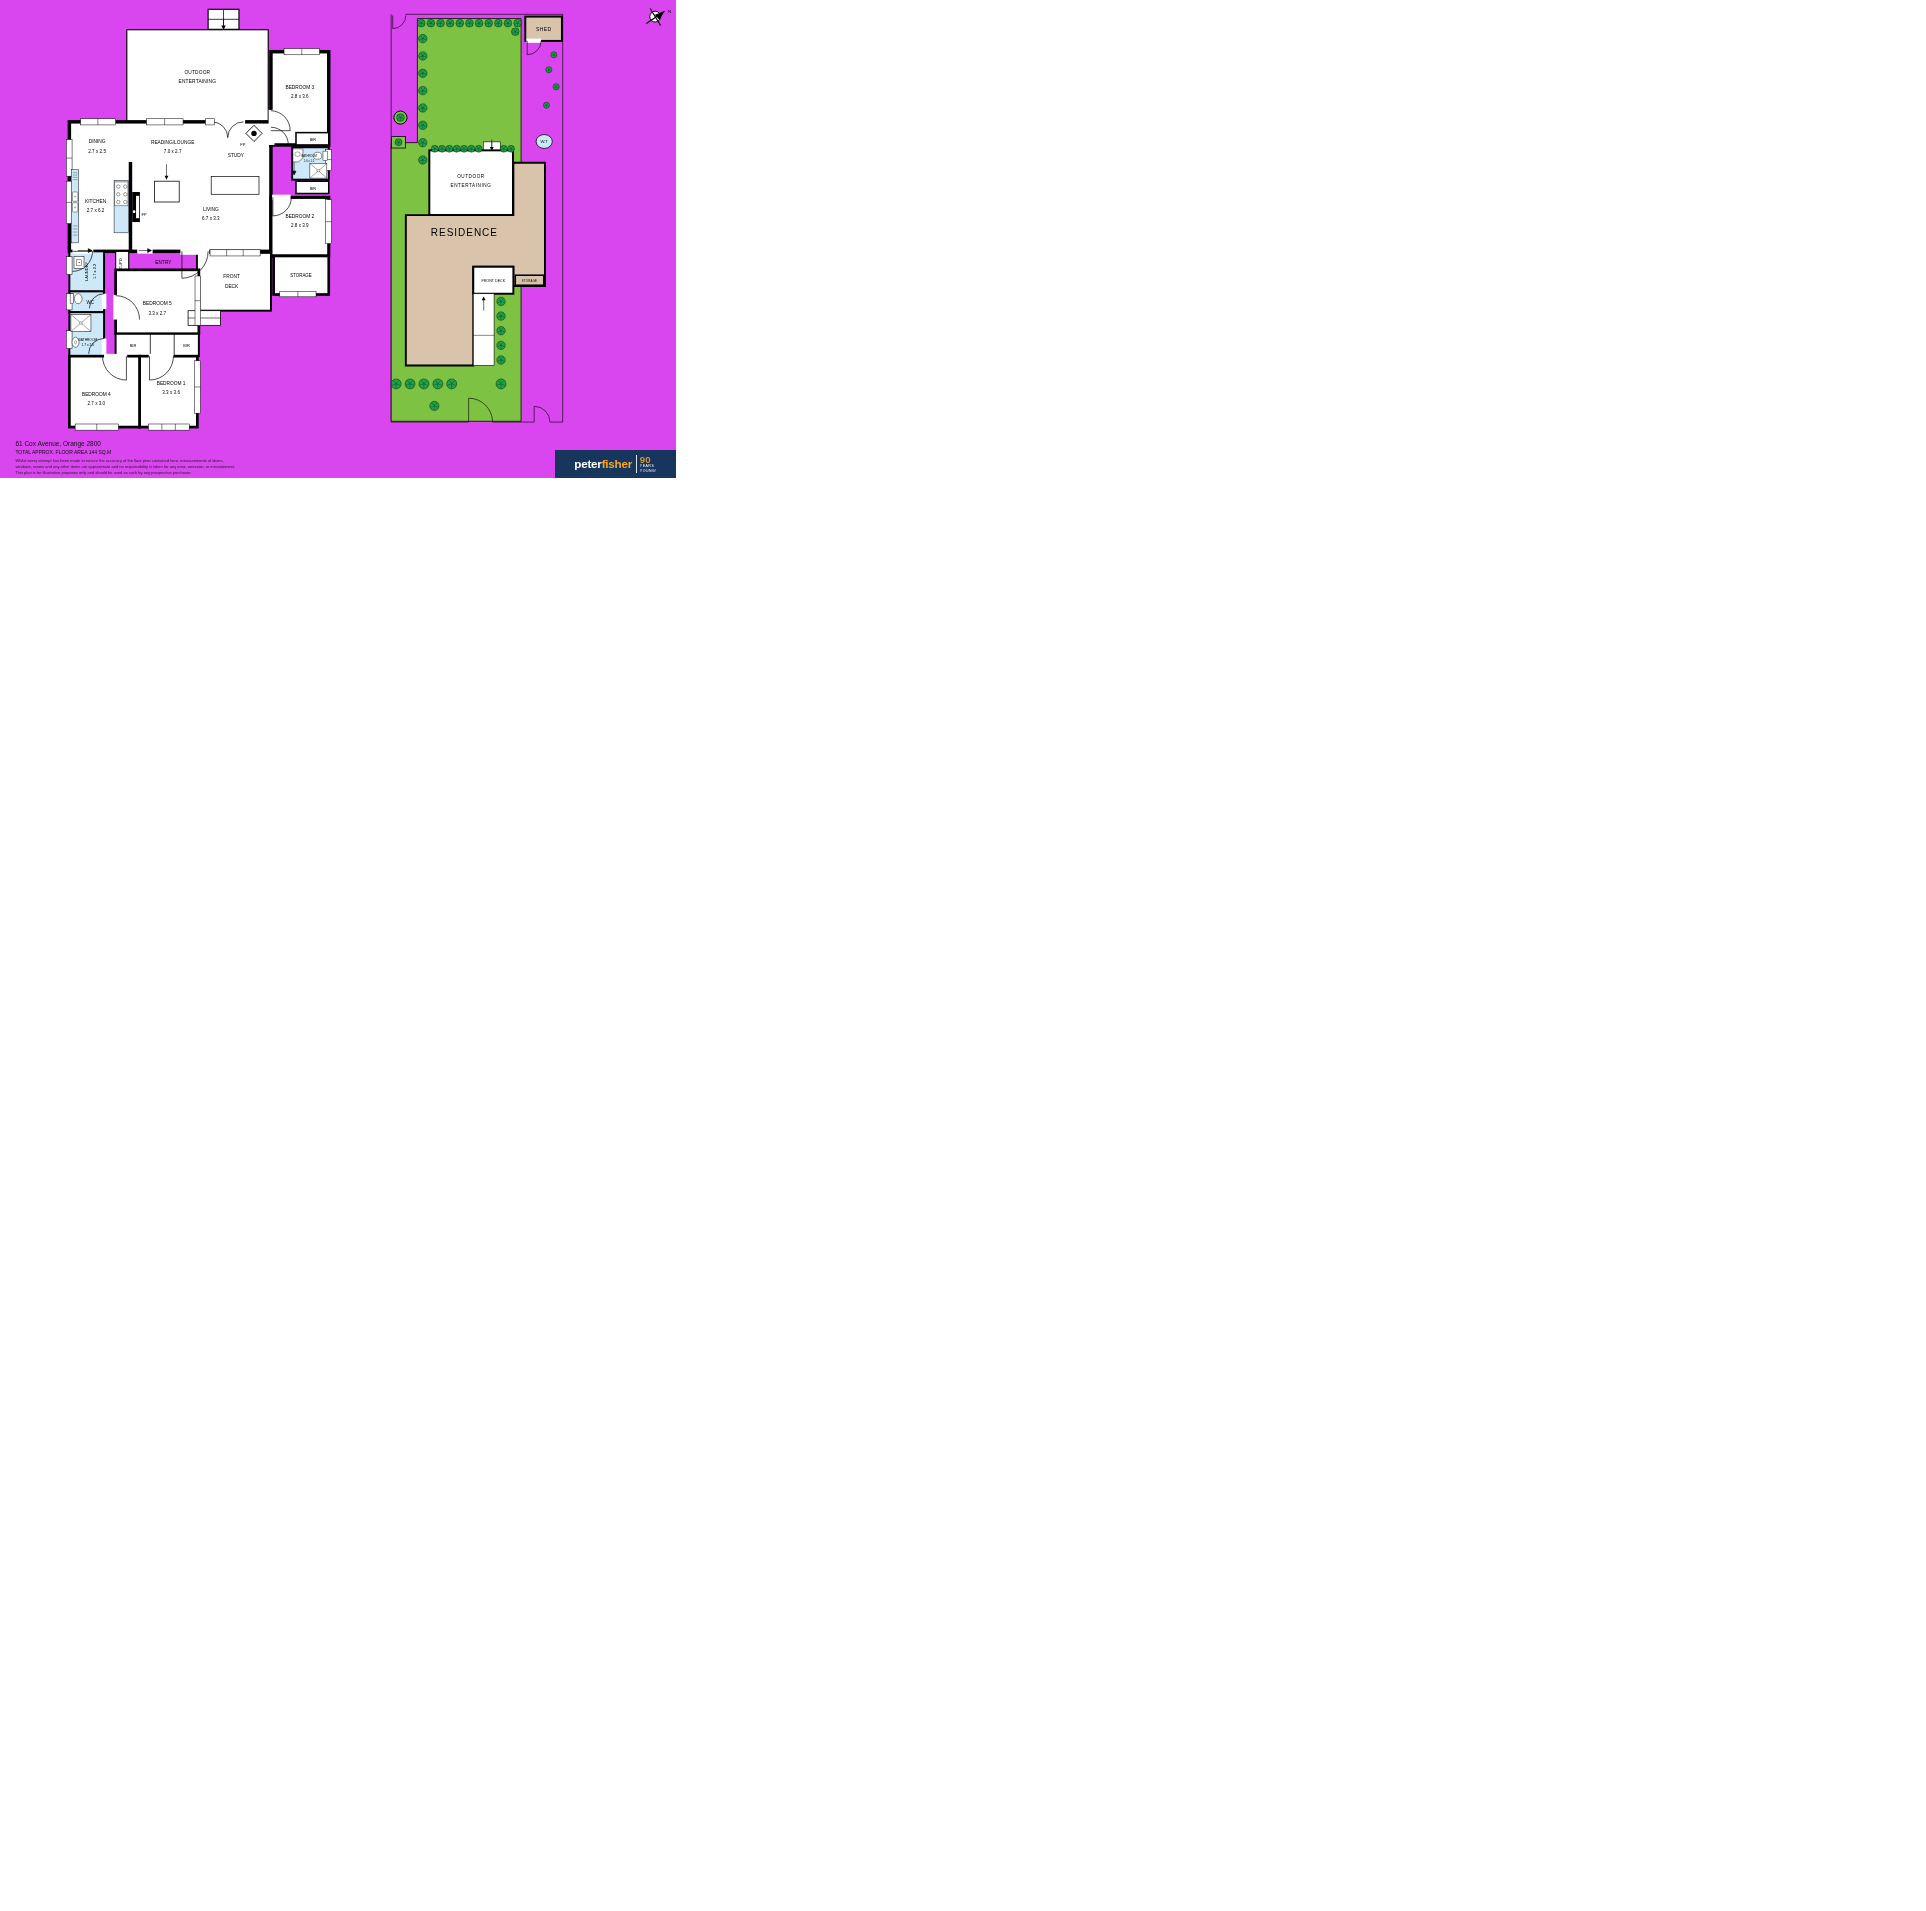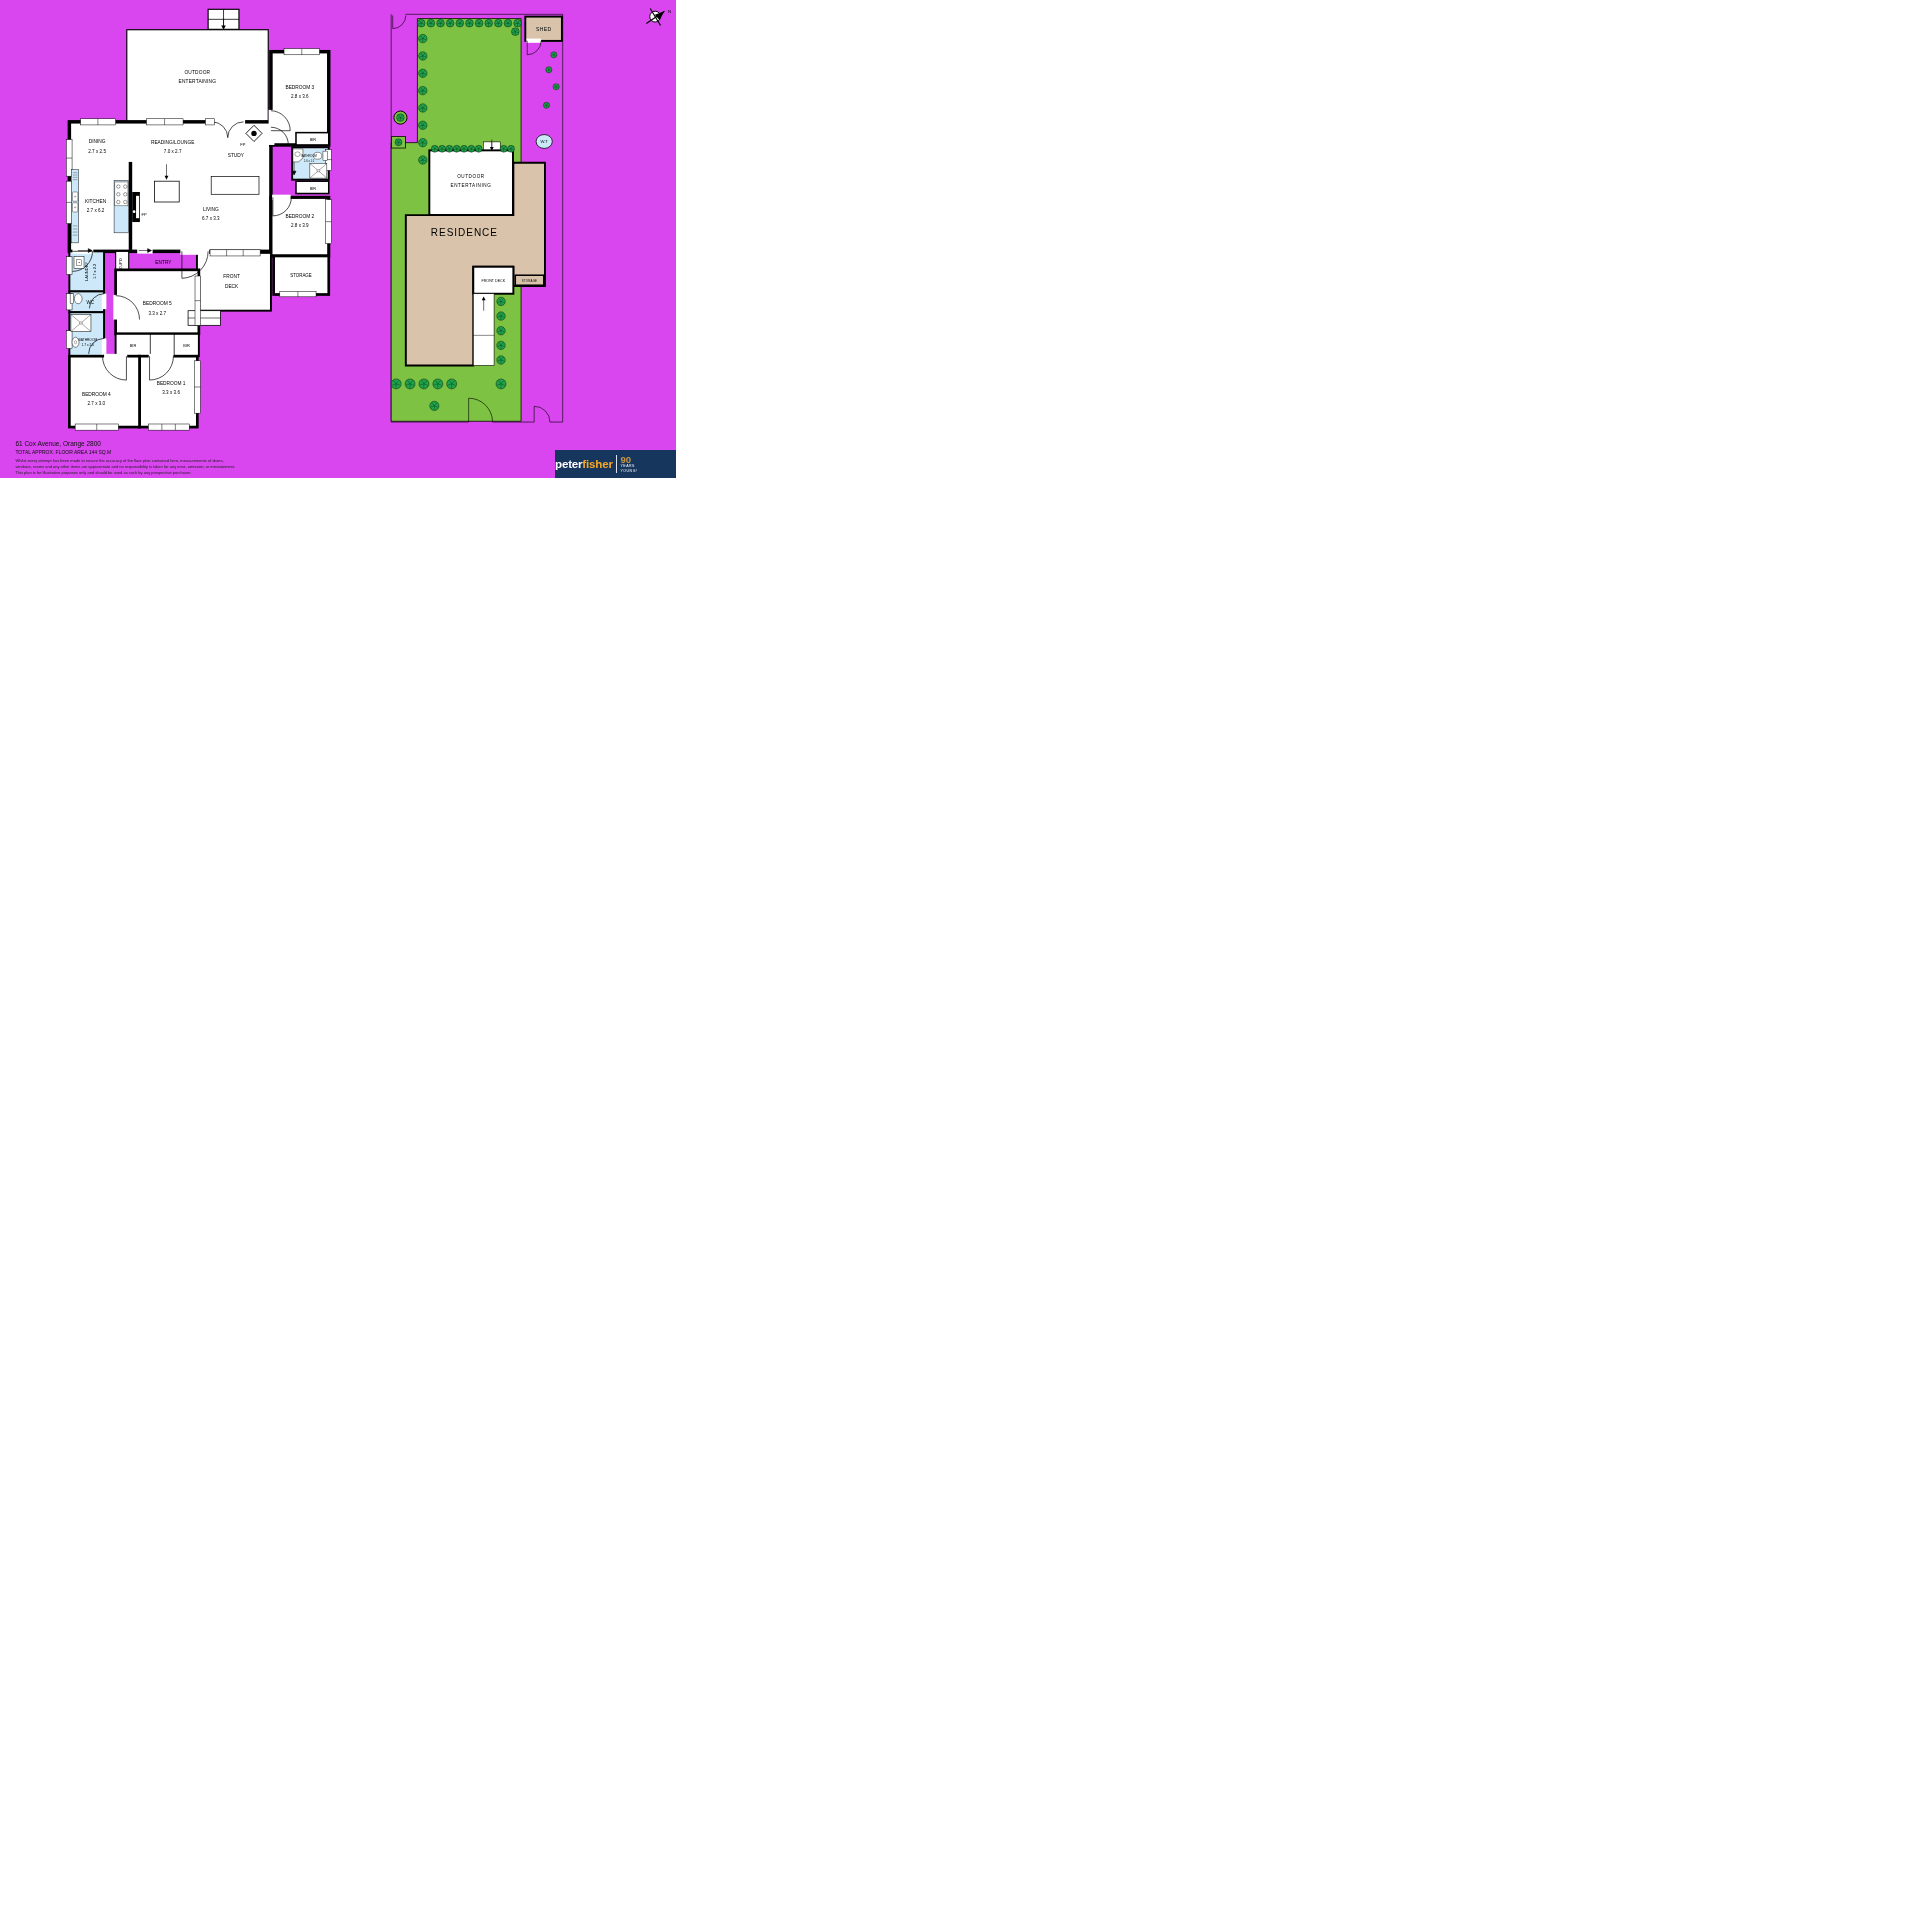--- a/index.html
+++ b/index.html
@@ -3,21 +3,21 @@
 <meta charset="utf-8">
 <style>
   html,body{margin:0;padding:0;background:#fff;}
   body{font-family:"Liberation Sans",sans-serif;}
   #canvas{position:relative;width:676px;height:478px;background:#d946ef;overflow:hidden;}
   svg text{fill:#000;}
   .footer-address{position:absolute;left:15.4px;top:440px;font-size:6.5px;color:#111;}
   .footer-area{position:absolute;left:15.4px;top:449px;font-size:5px;font-weight:500;color:#111;}
   .footer-disc{position:absolute;left:15.4px;top:458px;font-size:4px;line-height:6.2px;color:#222;}
   .logo{position:absolute;left:555px;top:450px;width:121px;height:28px;background:#17365D;
-        display:flex;align-items:center;gap:3.5px;}
+        display:flex;align-items:center;justify-content:center;gap:3.5px;}
   .logo .brand{font-size:11.6px;font-weight:700;letter-spacing:-0.2px;line-height:1;}
   .logo .brand .p1{color:#fff;}
   .logo .brand .p2{color:#F7A823;}
   .logo .divider{width:0.8px;height:17.7px;background:#fff;opacity:.85;}
   .logo .badge{display:flex;flex-direction:column;line-height:1;}
   .logo .badge .num{font-size:9.6px;font-weight:700;color:#C9983F;}
   .logo .badge .t1,.logo .badge .t2{font-size:3.5px;color:#fff;letter-spacing:0.5px;margin-top:0.8px;}
 </style>
 </head>
 <body>

